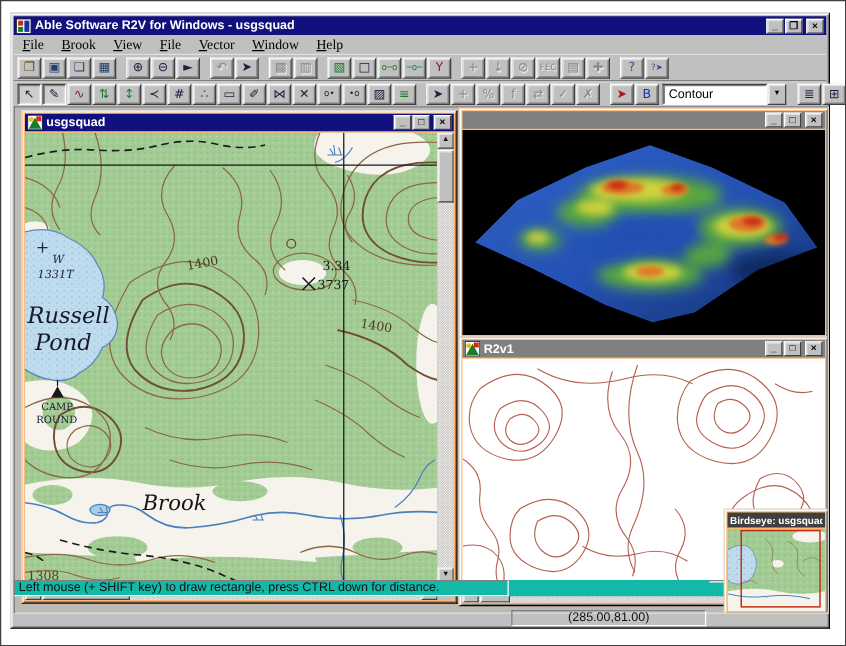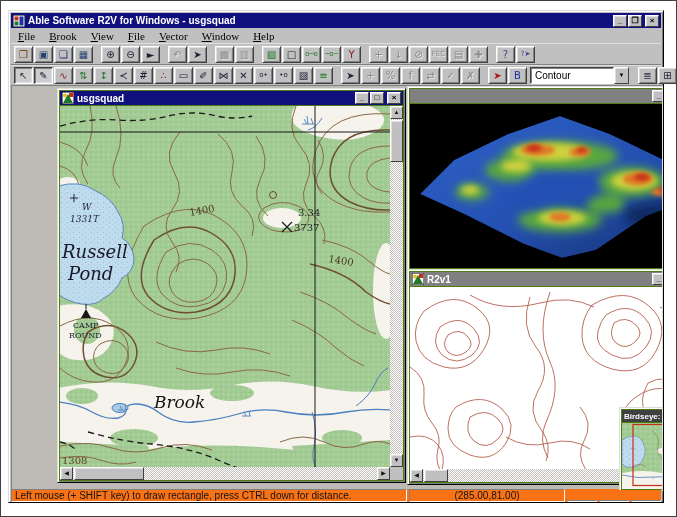--- a/index.html
+++ b/index.html
@@ -37,36 +37,36 @@
   .tbtn.pressed{border-color:#404040 #fff #fff #404040;box-shadow:inset 1px 1px 0 #808080, inset -1px -1px 0 #dfdfdf;background:#cdcdcd;}
   .tbtn.disabled{color:#8a8a8a;text-shadow:1px 1px 0 #e8e8e8;}
   .combo{display:flex;align-items:center;height:17px;margin:12px 2px;flex:none;}
   .combo .field{width:78px;height:15px;background:#fff;border:1px solid;border-color:#404040 #fff #fff #404040;
                 box-shadow:inset 1px 1px 0 #808080;font-size:10px;line-height:15px;padding-left:4px;color:#000;}
   .combo .drop{width:15px;height:17px;background:#c0c0c0;border:1px solid;border-color:#fff #404040 #404040 #fff;
                box-shadow:inset 1px 1px 0 #dfdfdf;font-size:6px;line-height:15px;text-align:center;padding:0;}
   
   .client{position:absolute;left:2px;top:74px;width:650px;height:404px;background:#bdbab5;
           border:1px solid;border-color:#808080 #dfdfdf #dfdfdf #808080;overflow:hidden;}
-  .child{position:absolute;background:#4d7c0f;border:1px solid;border-color:#dcdcdc #000 #000 #dcdcdc;
-         box-shadow:inset 1px 1px 0 #fff, inset -1px -1px 0 #808080;margin-left:40px;}
+  .child{position:absolute;background:#fdba74;border:1px solid;border-color:#dcdcdc #000 #000 #dcdcdc;
+         box-shadow:inset 1px 1px 0 #fff, inset -1px -1px 0 #808080;}
   .child .titlebar{height:14px;font-size:10px;}
   .child-body{position:absolute;left:2px;top:17px;right:2px;bottom:2px;overflow:hidden;}
   
   .sb{position:absolute;background-color:#c3c0bb;
       background-image:linear-gradient(45deg,#fff 25%,transparent 25%,transparent 75%,#fff 75%),
                        linear-gradient(45deg,#fff 25%,#c3c0bb 25%,#c3c0bb 75%,#fff 75%);
       background-size:2px 2px;background-position:0 0,1px 1px;}
   .sb-arrow{position:absolute;width:13px;height:13px;background:#c0c0c0;border:1px solid;
             border-color:#fff #404040 #404040 #fff;box-shadow:inset 1px 1px 0 #dfdfdf;font-size:6px;
             line-height:11px;text-align:center;padding:0;color:#111;box-sizing:border-box;}
   .sb-thumb{position:absolute;background:#c0c0c0;border:1px solid;border-color:#fff #404040 #404040 #fff;
             box-shadow:inset 1px 1px 0 #dfdfdf;box-sizing:border-box;}
   
-  .statusbar{position:absolute;left:2px;top:478px;right:2px;height:13px;background:#f97316;display:flex;gap:2px;align-items:flex-end;}
+  .statusbar{position:absolute;left:2px;top:453px;right:2px;height:13px;background:#14b8a6;display:flex;gap:2px;align-items:flex-start;}
   .status-pane{border:1px solid;border-color:#808080 #fff #fff #808080;font-size:10px;line-height:11px;
                padding:0 3px;color:#111;white-space:nowrap;overflow:hidden;}
   .status-msg{flex:1;}
   .status-coord{width:148px;text-align:center;flex:none;margin-top:24px;}
   .status-cell{width:22px;flex:none;}
   
   text{font-family:"DejaVu Serif",serif;}
   .svgfill{position:absolute;inset:0;}
 </style>
 </head>

